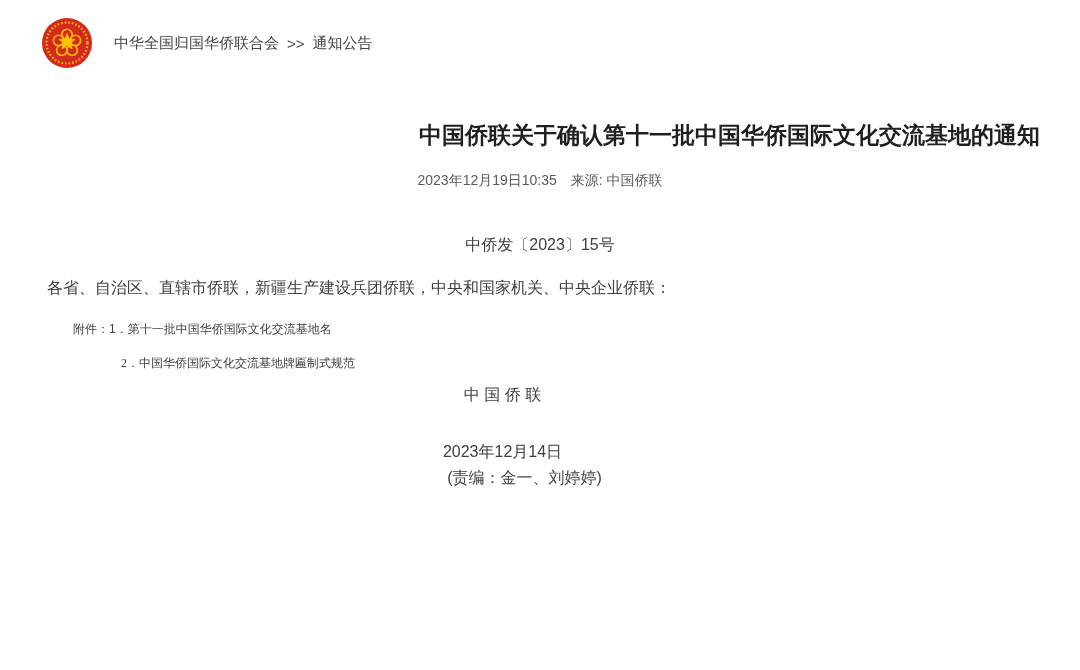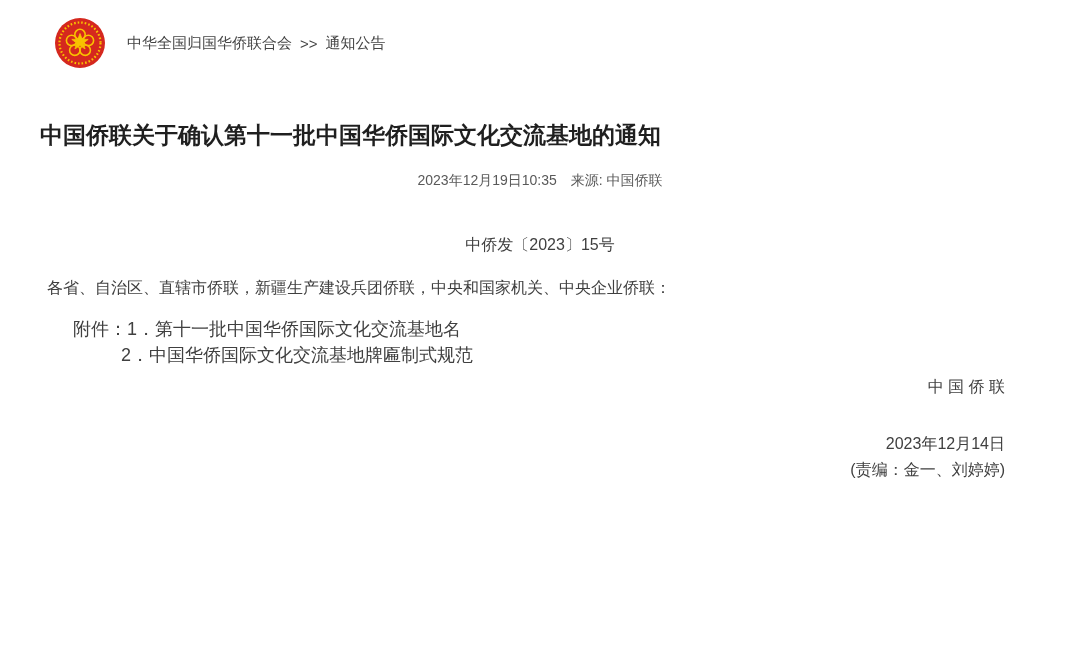--- a/index.html
+++ b/index.html
@@ -14,55 +14,55 @@
   html,body{margin:0;padding:0;}
   body{
     width:1080px;height:670px;overflow:hidden;
     background:var(--page-bg);
     font-family:"Liberation Sans","DejaVu Sans",sans-serif;
     color:var(--body-text);
   }
   
   .site-header{
     display:flex;align-items:center;gap:22px;
-    padding:18px 0 0 55px;height:68px;
+    padding:18px 0 0 42px;height:68px;
   }
   .logo{width:50px;height:50px;flex:0 0 auto;}
   .breadcrumb{font-size:15px;color:#444;display:flex;gap:8px;align-items:center;}
   .breadcrumb .crumb{cursor:pointer;}
   
   .article-title{
     margin:52px 40px 0 40px;
-    text-align:left;
+    text-align:right;
     font-size:23px;font-weight:bold;color:var(--title-text);
     line-height:30px;
   }
   .article-meta{
     margin-top:22px;text-align:center;
     font-size:14px;line-height:16px;color:var(--meta-text);
   }
   .article-meta .src{margin-left:10px;}
   .doc-number{
     margin-top:48px;text-align:center;
     font-size:16px;line-height:18px;color:var(--body-text);
   }
   .article-body{
     margin:18px 30px 0 31px;
     font-size:16px;line-height:32px;
   }
   .salutation{margin:0 0 0 12px;}
   .article-body p{margin:16px;}
   .para{text-indent:27px;}
   
-  .attachments{margin:14px 30px 0 73px;font-size:18px;}
+  .attachments{margin:14px 30px 0 73px;font-size:12px;}
   .attach-line1{line-height:18px;}
-  .attach-line2{margin-top:8px;margin-left:48px;line-height:18px;}
+  .attach-line2{margin-top:16px;margin-left:48px;line-height:18px;font-family:Liberation Serif, serif;}
   
   .signature{
-    text-align:right;padding-right:75px;font-size:16px;
+    text-align:center;padding-right:75px;font-size:16px;
   }
   .sig-org{margin-top:14px;line-height:18px;}
   .sig-date{margin-top:39px;line-height:18px;}
   .sig-editor{margin-top:8px;line-height:18px;padding-left:44px;}
 </style>
 </head>
 <body>
 
 <header class="site-header">
   <span class="logo">

